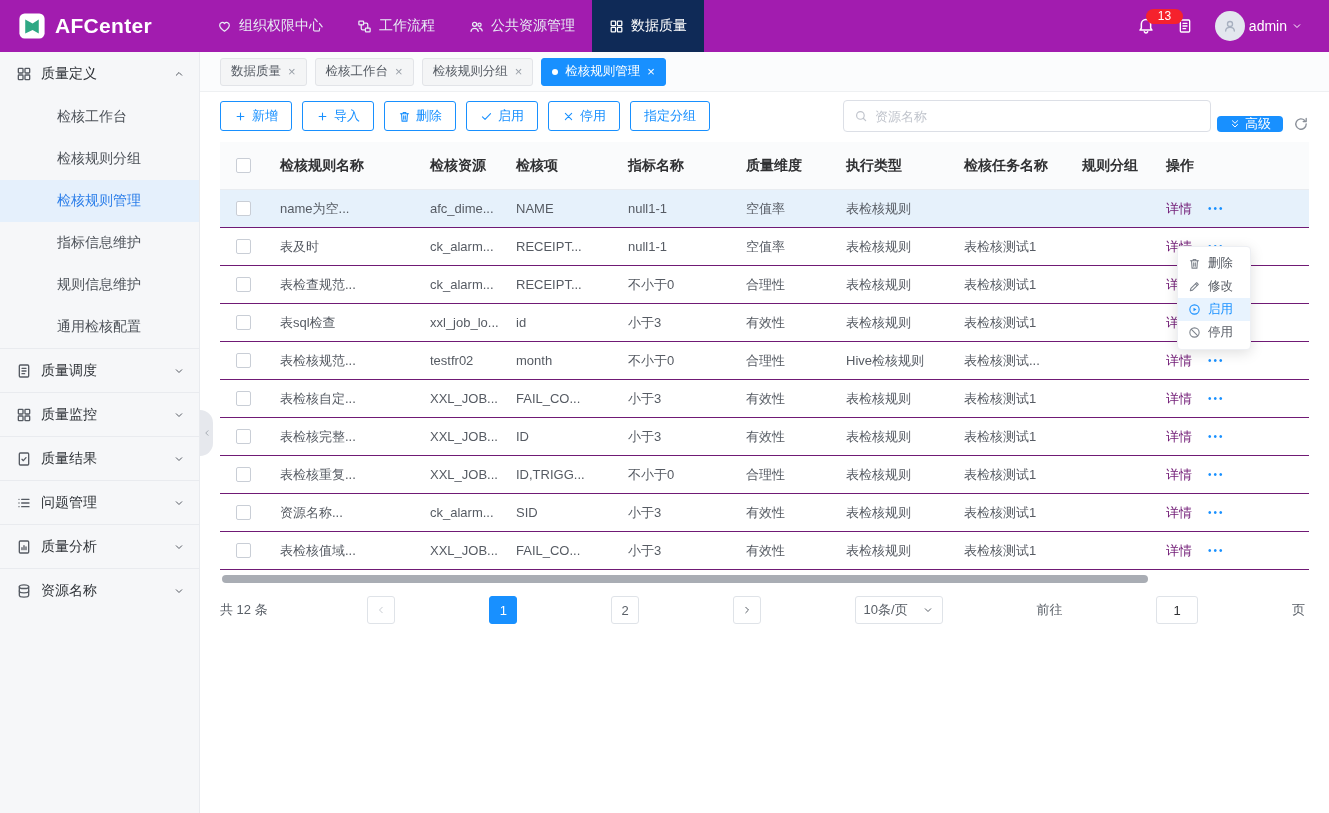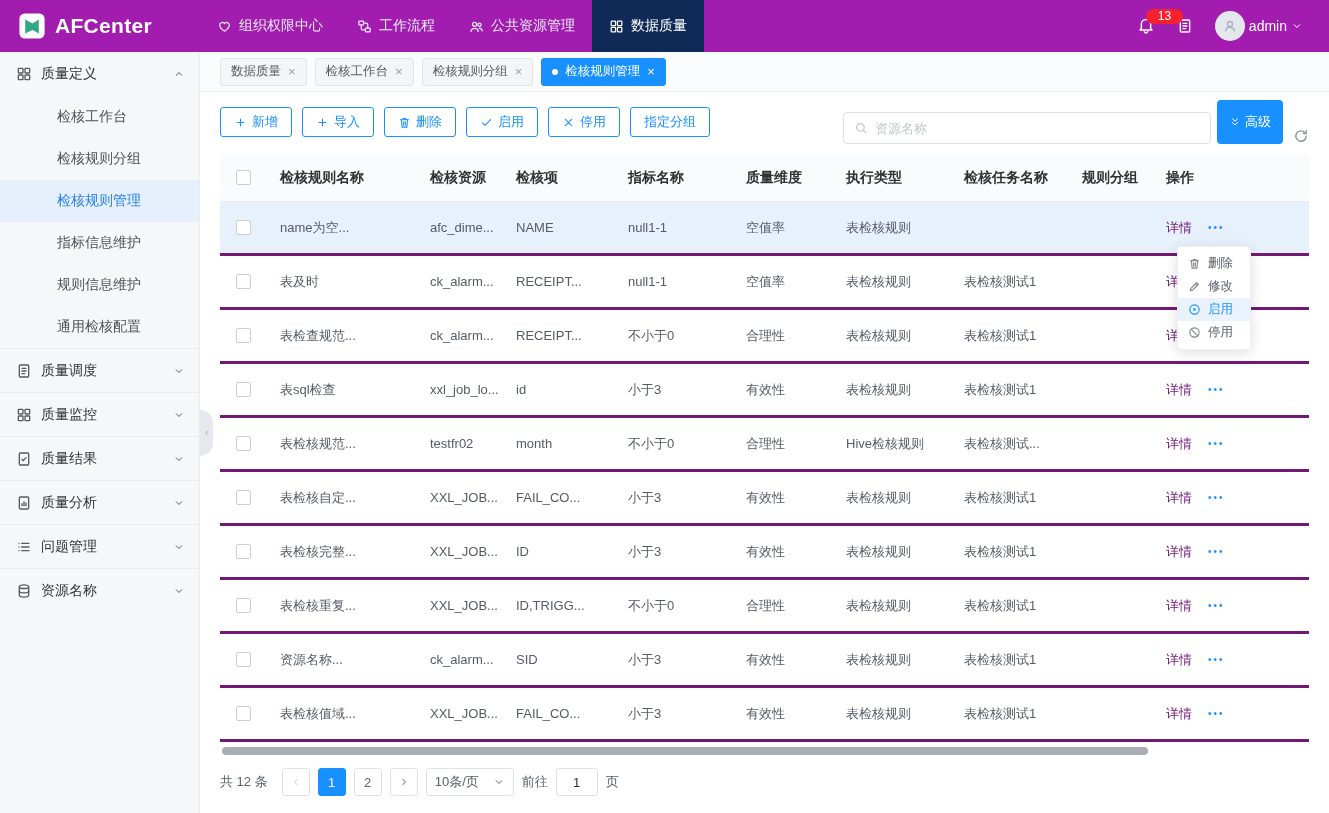--- a/index.html
+++ b/index.html
@@ -48,41 +48,41 @@
   .dot{width:6px;height:6px;border-radius:50%;background:#fff}
 
   .content{padding:8px 20px 0}
   .toolbar{display:flex;align-items:center}
   .tb-btns{display:flex;align-items:center}
   .tb-btn{height:30px;display:inline-flex;align-items:center;gap:5px;padding:0 13px;border:1px solid #1890ff;color:#1890ff;background:#fff;border-radius:3px;font-size:13px;margin-right:10px;cursor:pointer;font-family:inherit}
   .search-wrap{margin-left:auto;display:flex;align-items:flex-end}
   .search-box{width:368px;height:32px;border:1px solid #dcdfe6;border-radius:4px;display:flex;align-items:center;padding:0 10px;gap:7px;color:#c0c4cc;background:#fff}
   .search-box input{border:none;outline:none;flex:1;font-size:13px;color:#303133;background:transparent;font-family:inherit}
   .search-box input::placeholder{color:#c0c4cc}
-  .adv-btn{height:44px;margin-left:6px;background:#1890ff;color:#fff;border:none;border-radius:4px;padding:0 12px;display:inline-flex;align-items:center;gap:4px;font-size:13px;cursor:pointer;font-family:inherit}
+  .adv-btn{height:16px;margin-left:6px;background:#1890ff;color:#fff;border:none;border-radius:4px;padding:0 12px;display:inline-flex;align-items:center;gap:4px;font-size:13px;cursor:pointer;font-family:inherit}
   .refresh{margin-left:10px;color:#8a9099;cursor:pointer}
 
   
   .table{margin-top:10px;font-size:13px}
-  .tr{display:grid;grid-template-columns:46px 150px 86px 112px 118px 100px 118px 118px 84px 1fr;align-items:center;height:54px;border-bottom:3px solid #701a75;background:#fff}
+  .tr{display:grid;grid-template-columns:46px 150px 86px 112px 118px 100px 118px 118px 84px 1fr;align-items:center;height:38px;border-bottom:1px solid #701a75;background:#fff}
   .tr.th{height:48px;background:#fafbfc;font-weight:bold;font-size:14px;border-bottom:1px solid #e9ecf0}
   .tr.hl{background:#e6f1fb}
   .td{padding:0 14px;white-space:nowrap;overflow:hidden;color:#565b63}
   .tr.th .td{color:#303133}
   .c-check{display:flex;justify-content:center;padding:0}
   .checkbox{display:inline-block;width:15px;height:15px;border:1px solid #c9ced6;border-radius:2px;background:#fff;cursor:pointer}
   .c-act{display:flex;align-items:center}
   .link{color:#701a75;cursor:pointer;text-decoration:none}
   .more{color:#1890ff;margin-left:16px;font-size:10px;letter-spacing:2px;cursor:pointer}
 
   .hscroll{margin-top:4px;height:10px;position:relative}
   .hthumb{position:absolute;left:2px;top:1px;height:8px;width:85%;background:#a9adb4;border-radius:4px;cursor:pointer}
 
   
-  .pagination{display:flex;align-items:center;justify-content:flex-start;gap:8px;height:52px;color:#5a6068;font-size:13px;padding-right:4px}
+  .pagination{display:flex;align-items:center;justify-content:space-between;gap:8px;height:52px;color:#5a6068;font-size:13px;padding-right:4px}
   .pg-total{margin-right:6px}
   .pg-btn{min-width:28px;height:28px;border:1px solid #dfe3e8;border-radius:3px;background:#fff;display:inline-flex;align-items:center;justify-content:center;font-size:13px;color:#5a6068;cursor:pointer;font-family:inherit}
   .pg-btn.disabled{color:#c8ccd2}
   .pg-btn.current{background:#1890ff;border-color:#1890ff;color:#fff}
   .pg-size{width:88px;height:28px;border:1px solid #dfe3e8;border-radius:3px;display:inline-flex;align-items:center;justify-content:space-between;padding:0 8px;color:#5a6068;cursor:pointer;background:#fff}
   .goto-input{width:42px;height:28px;border:1px solid #dfe3e8;border-radius:3px;text-align:center;font-size:13px;color:#303133;outline:none;font-family:inherit}
 
   
   .ctx-menu{position:absolute;left:1177px;top:246px;width:74px;background:#fff;border:1px solid #edeff3;border-radius:4px;box-shadow:0 3px 14px rgba(0,0,0,.13);padding:5px 0;z-index:50}
   .menu-item{display:flex;align-items:center;gap:7px;height:23px;padding:0 10px;font-size:12.5px;color:#565b63;cursor:pointer}
@@ -247,39 +247,39 @@
         <span class="sb-label">质量结果</span>
         <span class="i i12 chev">
           <svg viewBox="0 0 24 24" fill="none" stroke="currentColor" stroke-width="2" stroke-linecap="round" stroke-linejoin="round">
             <path d="M6.5 9.5l5.5 5.5 5.5-5.5"></path>
           </svg>
         </span>
       </div>
       <div class="sb-group">
         <span class="i">
           <svg viewBox="0 0 24 24" fill="none" stroke="currentColor" stroke-width="2" stroke-linecap="round" stroke-linejoin="round">
+            <path d="M8.5 6.5h11M8.5 12h11M8.5 17.5h11"></path>
+            <path d="M4.5 6.5h0M4.5 12h0M4.5 17.5h0"></path>
+          </svg>
+        </span>
+        <span class="sb-label">问题管理</span>
+        <span class="i i12 chev">
+          <svg viewBox="0 0 24 24" fill="none" stroke="currentColor" stroke-width="2" stroke-linecap="round" stroke-linejoin="round">
+            <path d="M6.5 9.5l5.5 5.5 5.5-5.5"></path>
+          </svg>
+        </span>
+      </div>
+      <div class="sb-group">
+        <span class="i">
+          <svg viewBox="0 0 24 24" fill="none" stroke="currentColor" stroke-width="2" stroke-linecap="round" stroke-linejoin="round">
             <rect x="5" y="3" width="14" height="18" rx="1.5"></rect>
             <path d="M9 16v-3M12 16v-6M15 16v-4"></path>
           </svg>
         </span>
         <span class="sb-label">质量分析</span>
-        <span class="i i12 chev">
-          <svg viewBox="0 0 24 24" fill="none" stroke="currentColor" stroke-width="2" stroke-linecap="round" stroke-linejoin="round">
-            <path d="M6.5 9.5l5.5 5.5 5.5-5.5"></path>
-          </svg>
-        </span>
-      </div>
-      <div class="sb-group">
-        <span class="i">
-          <svg viewBox="0 0 24 24" fill="none" stroke="currentColor" stroke-width="2" stroke-linecap="round" stroke-linejoin="round">
-            <path d="M8.5 6.5h11M8.5 12h11M8.5 17.5h11"></path>
-            <path d="M4.5 6.5h0M4.5 12h0M4.5 17.5h0"></path>
-          </svg>
-        </span>
-        <span class="sb-label">问题管理</span>
         <span class="i i12 chev">
           <svg viewBox="0 0 24 24" fill="none" stroke="currentColor" stroke-width="2" stroke-linecap="round" stroke-linejoin="round">
             <path d="M6.5 9.5l5.5 5.5 5.5-5.5"></path>
           </svg>
         </span>
       </div>
       <div class="sb-group">
         <span class="i">
           <svg viewBox="0 0 24 24" fill="none" stroke="currentColor" stroke-width="2" stroke-linecap="round" stroke-linejoin="round">
             <ellipse cx="12" cy="5.5" rx="7" ry="2.8"></ellipse>

